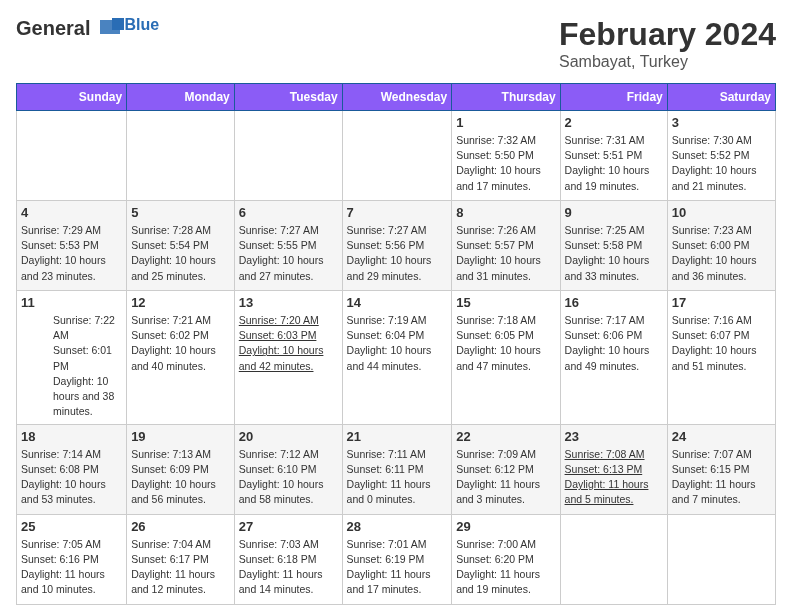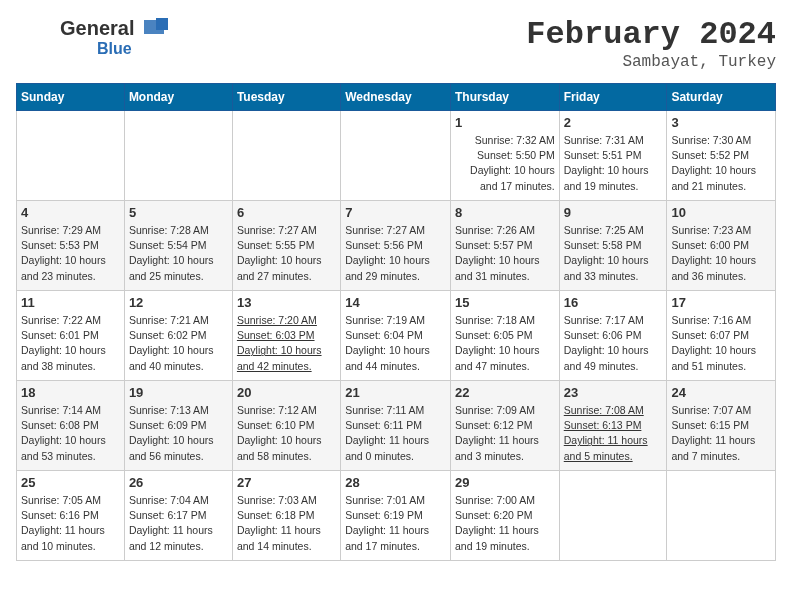--- a/index.html
+++ b/index.html
@@ -11,51 +11,49 @@
       padding: 16px;
     }
     .header {
       display: flex;
       justify-content: space-between;
       align-items: flex-start;
       margin-bottom: 12px;
     }
     .logo {
       display: flex;
-      flex-direction: column;
-      align-items: center;
-      margin-left: 44px;
+      flex-direction: row;
+      align-items: flex-start;
     }
     .logo-top {
       display: flex;
       align-items: center;
     }
     .title-area {
-      text-align: right;
-      font-family: Liberation Mono, monospace;
+      text-align: left;
     }
     .calendar-title {
       font-size: 32px;
       font-weight: bold;
       color: #333;
     }
     .calendar-subtitle {
       font-size: 16px;
       color: #555;
     }
     table {
       width: 100%;
       border-collapse: collapse;
       font-size: 11px;
     }
     thead th {
-      background-color: #0369a1;
+      background-color: #8b5cf6;
       color: #fff;
       padding: 6px 4px;
-      text-align: left;
+      text-align: right;
       font-size: 12px;
       font-weight: bold;
       border: 1px solid #1a5a9a;
     }
     tbody td {
       border: 1px solid #ccc;
       vertical-align: top;
       padding: 4px;
       width: 113px;
       height: 90px;
@@ -119,21 +117,21 @@
       </tr>
   </thead>
   <tbody id="calendar-body">
   <tr>
         <td class="empty-cell"></td>
         <td class="empty-cell"></td>
         <td class="empty-cell"></td>
         <td class="empty-cell"></td>
         <td>
           <div class="day-num">1</div>
-          <div class="day-content" style="white-space: pre-line; text-align: right;">Sunrise: 7:32 AM
+          <div class="day-content" style="white-space: pre-line;">Sunrise: 7:32 AM
 Sunset: 5:50 PM
 Daylight: 10 hours and 17 minutes.</div>
         </td>
         <td>
           <div class="day-num">2</div>
           <div class="day-content" style="white-space: pre-line;">Sunrise: 7:31 AM
 Sunset: 5:51 PM
 Daylight: 10 hours and 19 minutes.</div>
         </td>
         <td>
@@ -183,21 +181,21 @@
         <td>
           <div class="day-num">10</div>
           <div class="day-content" style="white-space: pre-line;">Sunrise: 7:23 AM
 Sunset: 6:00 PM
 Daylight: 10 hours and 36 minutes.</div>
         </td>
       </tr>
       <tr>
         <td>
           <div class="day-num">11</div>
-          <div class="day-content" style="white-space: pre-line;">Sunrise: 7:22 AM
+          <div class="day-content" style="white-space: pre-line; margin-left: 32px;">Sunrise: 7:22 AM
 Sunset: 6:01 PM
 Daylight: 10 hours and 38 minutes.</div>
         </td>
         <td>
           <div class="day-num">12</div>
           <div class="day-content" style="white-space: pre-line;">Sunrise: 7:21 AM
 Sunset: 6:02 PM
 Daylight: 10 hours and 40 minutes.</div>
         </td>
         <td>

